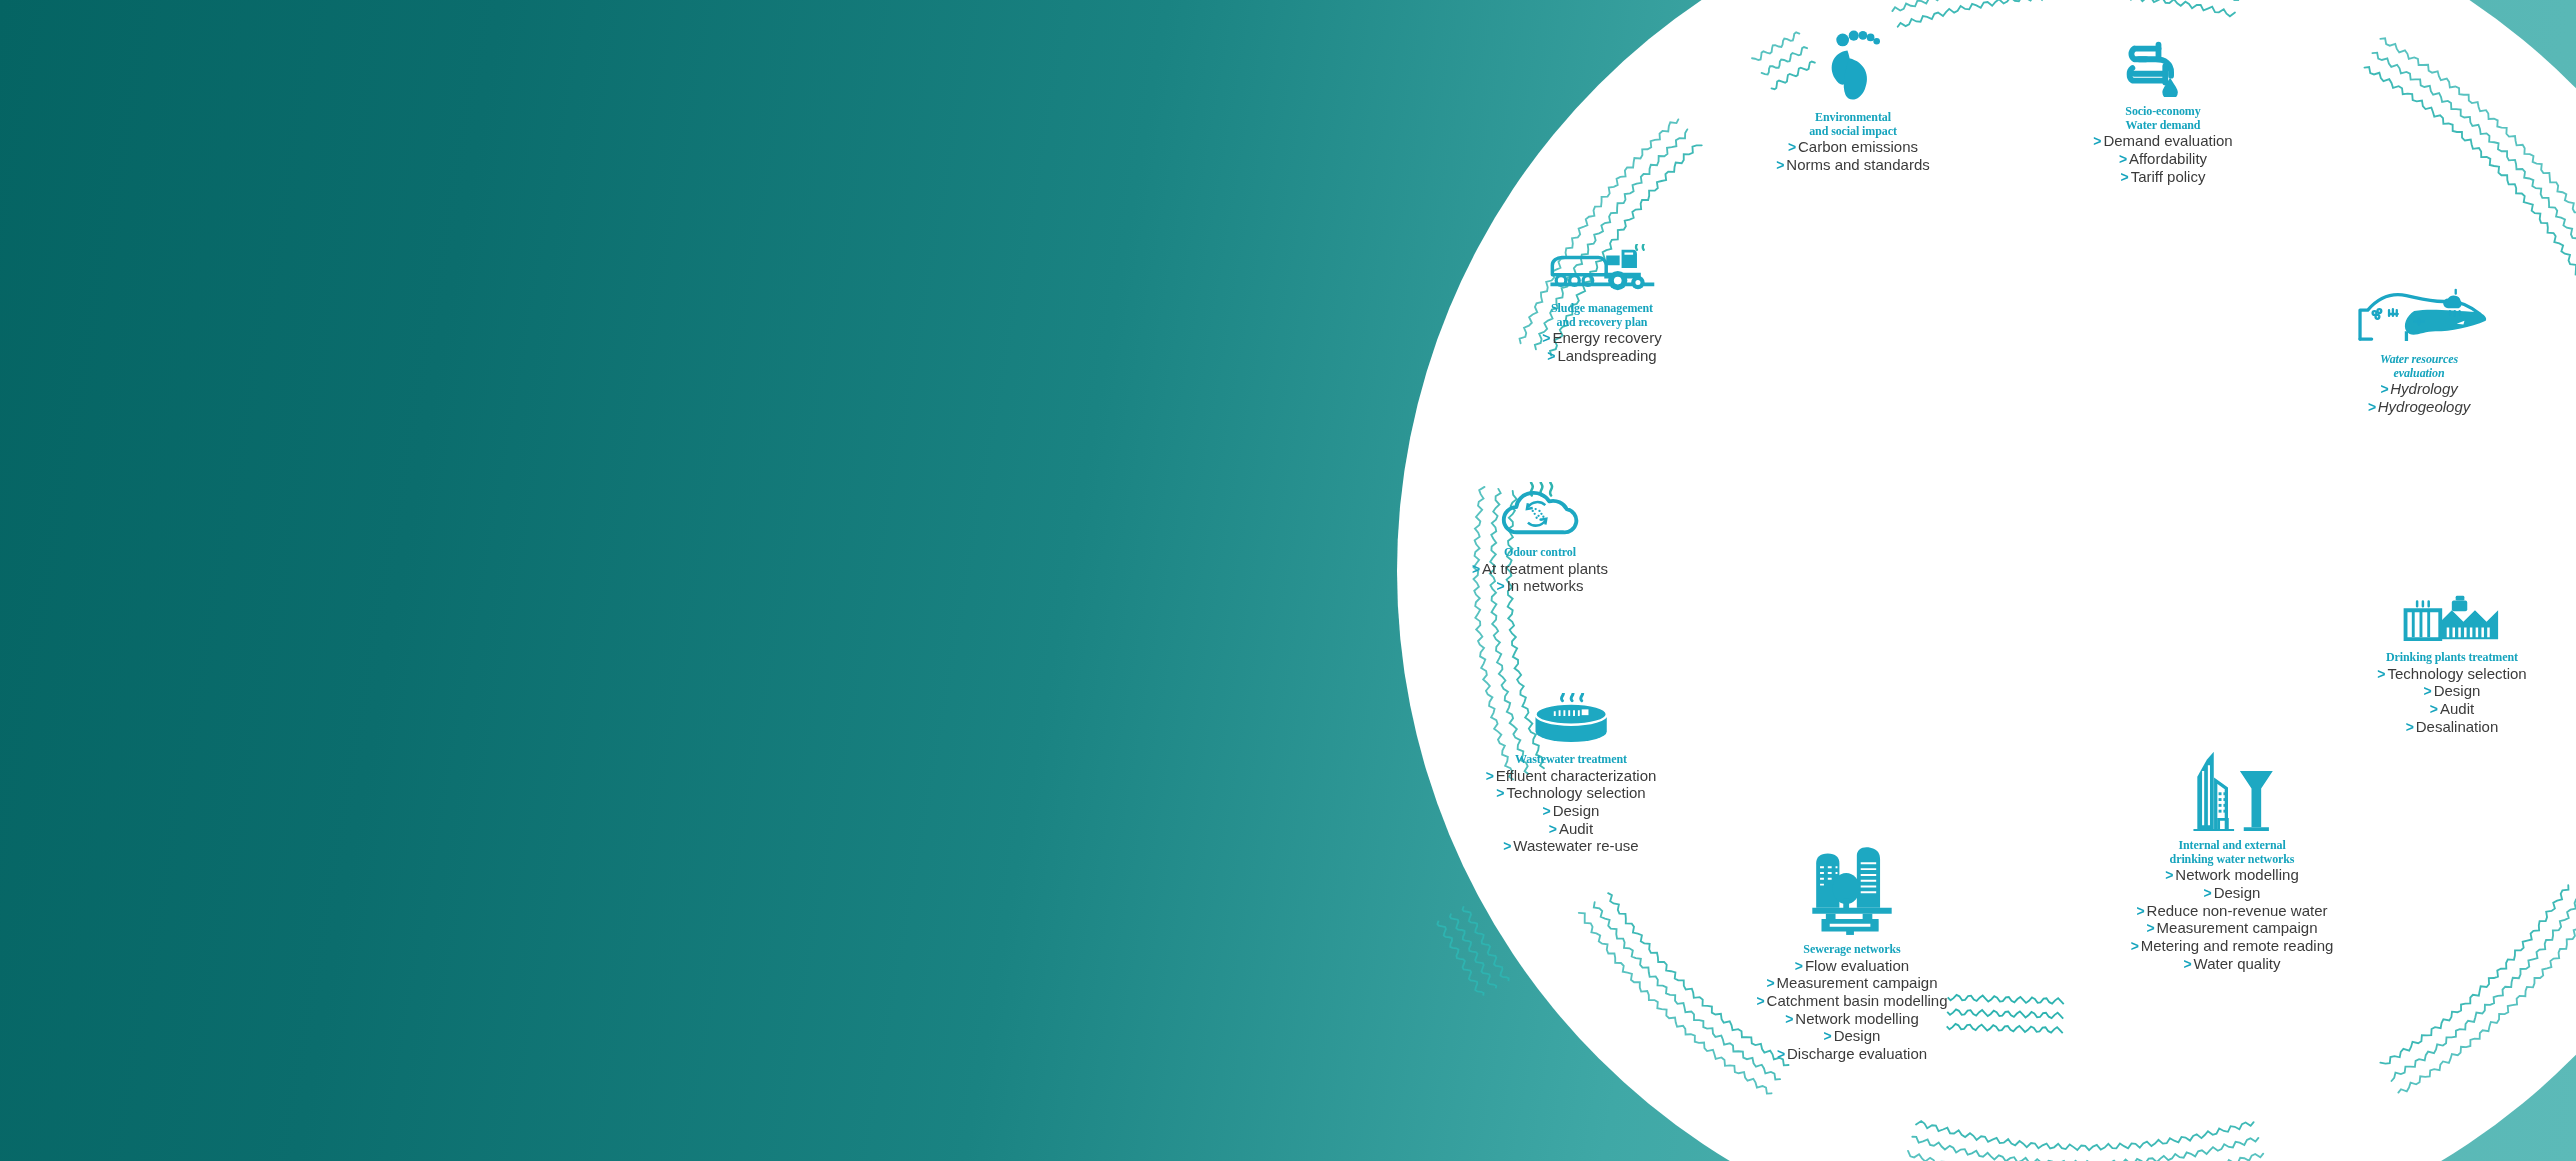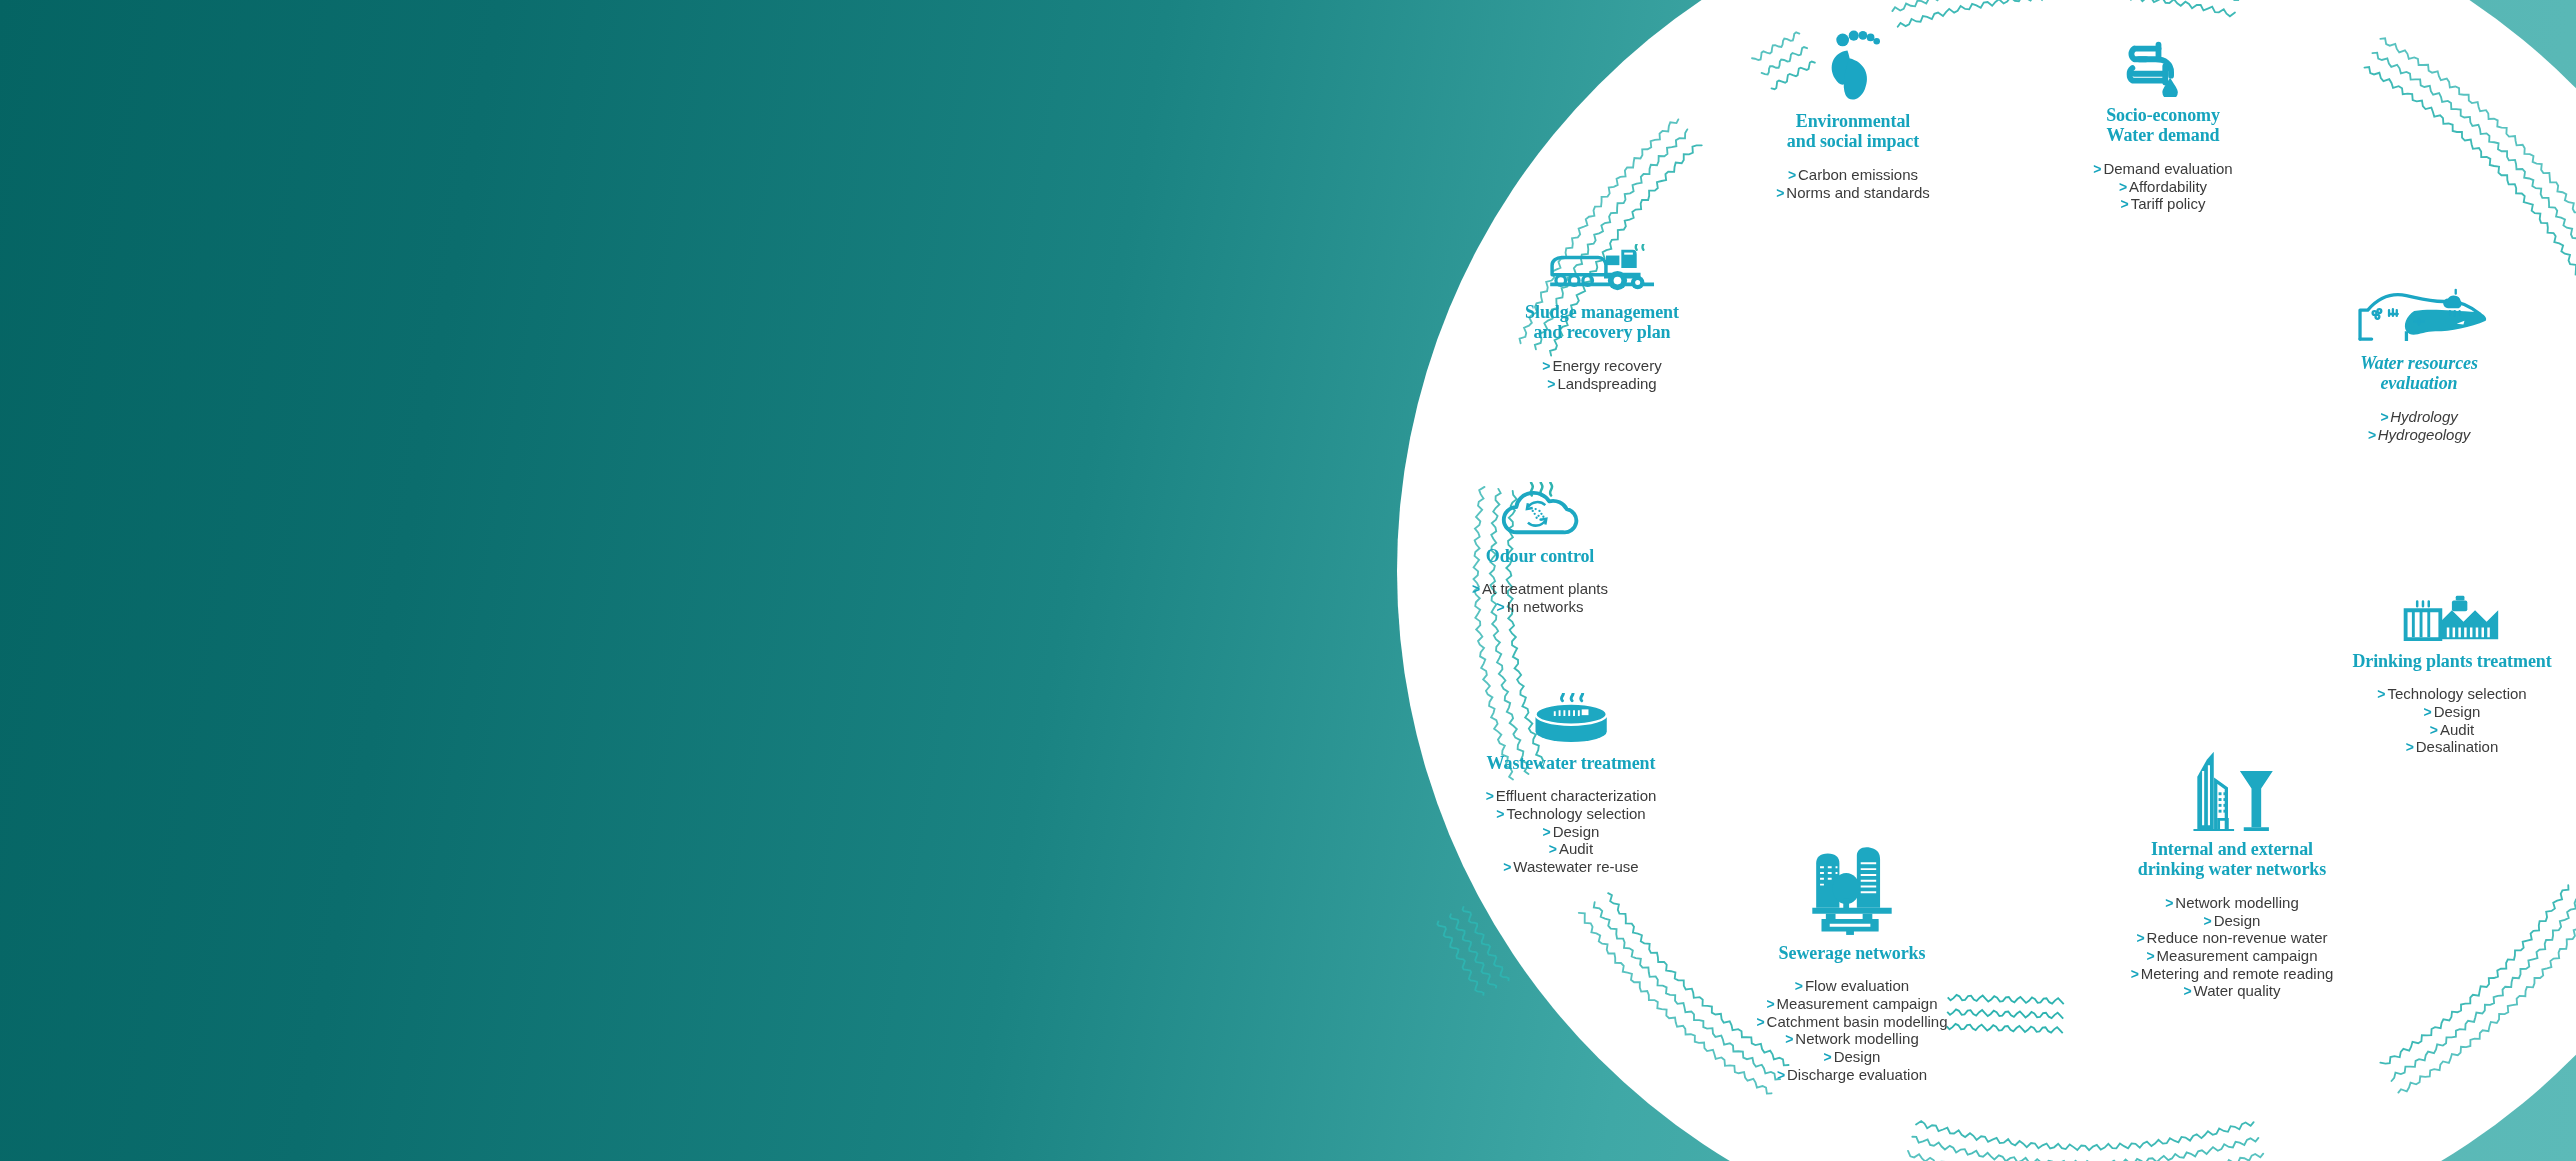--- a/index.html
+++ b/index.html
@@ -26,26 +26,26 @@
   .node {
     position:absolute;
     text-align:center;
     white-space:nowrap;
   }
   .node .icon { display:block; margin:0 auto 3.9px auto; }
   .node .title {
     color:#16a4bd;
     font-family:"Liberation Serif", serif;
     font-weight:bold;
-    font-size:18px;
+    font-size:12px;
     line-height:1.14;
     letter-spacing:-0.1px;
   }
   .node .bullets {
-    margin-top:14px;
+    margin-top:0;
     font-size:15px;
     line-height:1.18;
     color:#3b3b3b;
   }
   .node .bullets .b { display:block; }
   .node .bullets .chev {
     color:#16a4bd;
     font-weight:bold;
     font-size:14px;
     margin-right:1.9px;

